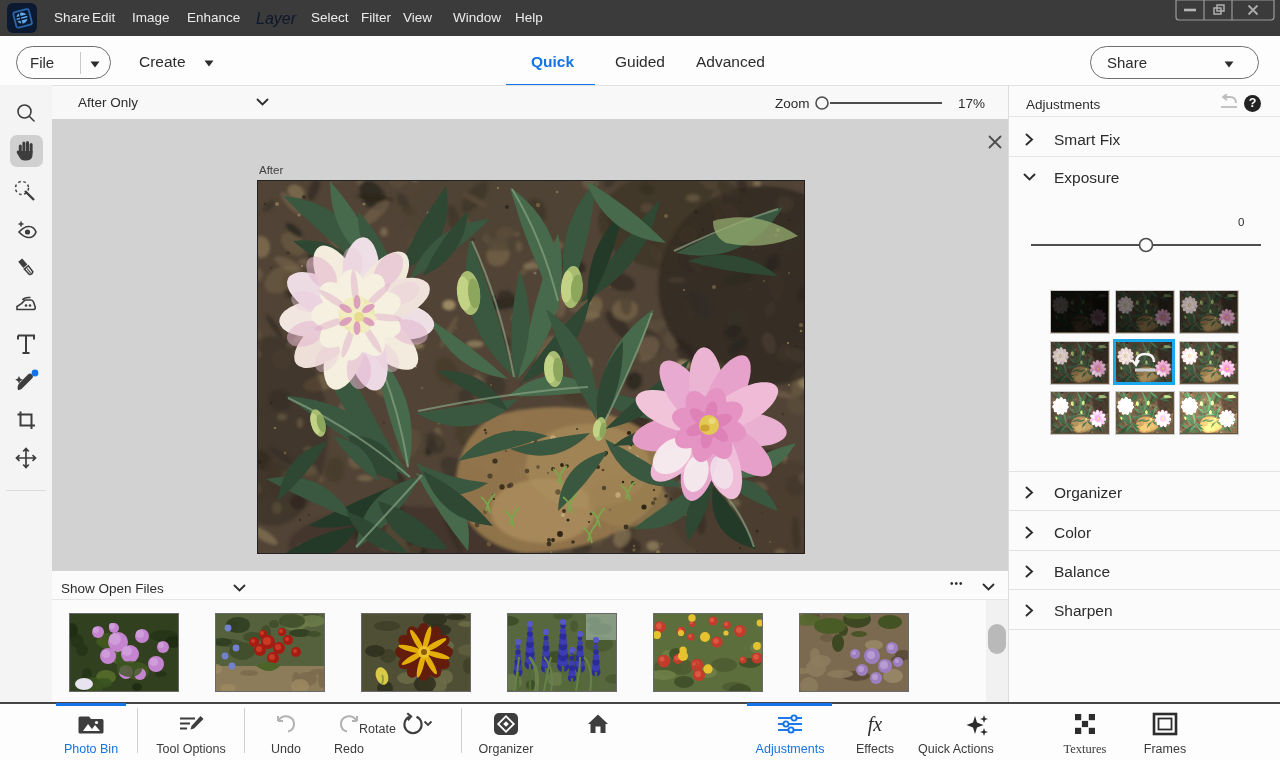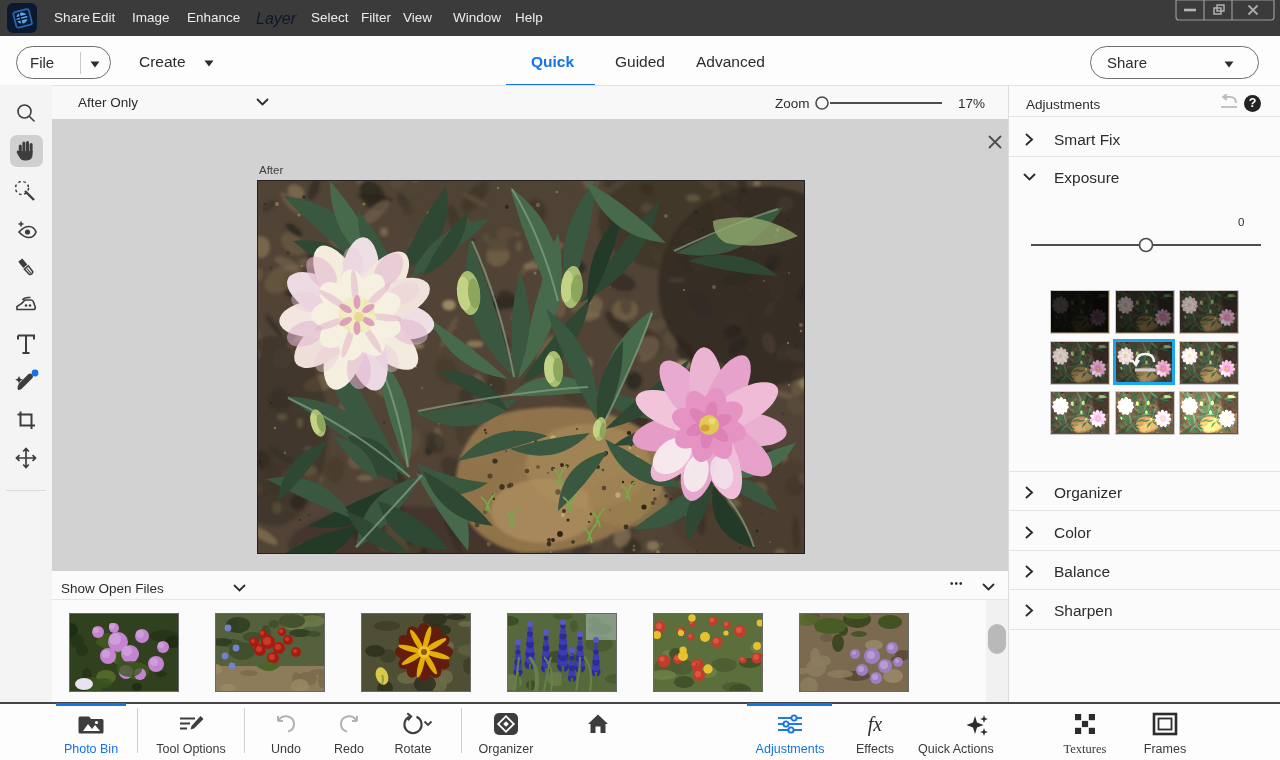--- a/index.html
+++ b/index.html
@@ -1249,21 +1249,21 @@
     <div class="abs" style="left:0;top:702px;width:1280px;height:58px;background:#fdfdfd;border-top:2px solid #454545;"></div>
     <div class="abs" style="left:56px;top:703px;width:70px;height:3px;background:#1473e6;"></div>
     <div class="abs" style="left:747px;top:703px;width:85px;height:3px;background:#1473e6;"></div>
     <div class="abs" style="left:137px;top:708px;width:1px;height:45px;background:#cfcfcf;"></div>
     <div class="abs" style="left:244px;top:708px;width:1px;height:45px;background:#cfcfcf;"></div>
     <div class="abs" style="left:461px;top:708px;width:1px;height:45px;background:#cfcfcf;"></div>
     <div class="abs" style="left:31px;top:742px;width:120px;text-align:center;font-size:12.5px;color:#1473e6;">Photo Bin</div>
     <div class="abs" style="left:131px;top:742px;width:120px;text-align:center;font-size:12.5px;color:#3a3a3a;">Tool Options</div>
     <div class="abs" style="left:226px;top:742px;width:120px;text-align:center;font-size:12.5px;color:#3a3a3a;">Undo</div>
     <div class="abs" style="left:289px;top:742px;width:120px;text-align:center;font-size:12.5px;color:#3a3a3a;">Redo</div>
-    <div class="abs" style="left:359px;top:742px;width:108px;text-align:center;font-size:12.5px;color:#3a3a3a;">Rotate</div>
+    <div class="abs" style="left:359px;top:722px;width:108px;font-size:12.5px;color:#3a3a3a;">Rotate</div>
     <div class="abs" style="left:446px;top:742px;width:120px;text-align:center;font-size:12.5px;color:#3a3a3a;">Organizer</div>
     <div class="abs" style="left:538px;top:742px;width:120px;text-align:center;font-size:12.5px;color:#701a75;margin-top:28px;">Home Screen</div>
     <div class="abs" style="left:730px;top:742px;width:120px;text-align:center;font-size:12.5px;color:#1473e6;">Adjustments</div>
     <div class="abs" style="left:815px;top:742px;width:120px;text-align:center;font-size:12.5px;color:#3a3a3a;">Effects</div>
     <div class="abs" style="left:918px;top:742px;width:120px;text-align:left;font-size:12.5px;color:#3a3a3a;">Quick Actions</div>
     <div class="abs" style="left:1025px;top:742px;width:120px;text-align:center;font-size:12.5px;color:#3a3a3a;font-family:Liberation Serif, serif;">Textures</div>
     <div class="abs" style="left:1105px;top:742px;width:120px;text-align:center;font-size:12.5px;color:#3a3a3a;">Frames</div>
     <svg class="abs" style="left:0;top:702px" width="1280" height="58" viewBox="0 0 1280 58">
       <g transform="translate(91 23)">
         <path d="M-11 -8.5 L-2 -8.5 L0 -6 L11 -6 Q12.5 -6 12.5 -4.5 L12.5 7 Q12.5 8.5 11 8.5 L-11 8.5 Q-12.5 8.5 -12.5 7 L-12.5 -7 Q-12.5 -8.5 -11 -8.5 Z" fill="#3d3d3d"></path>

